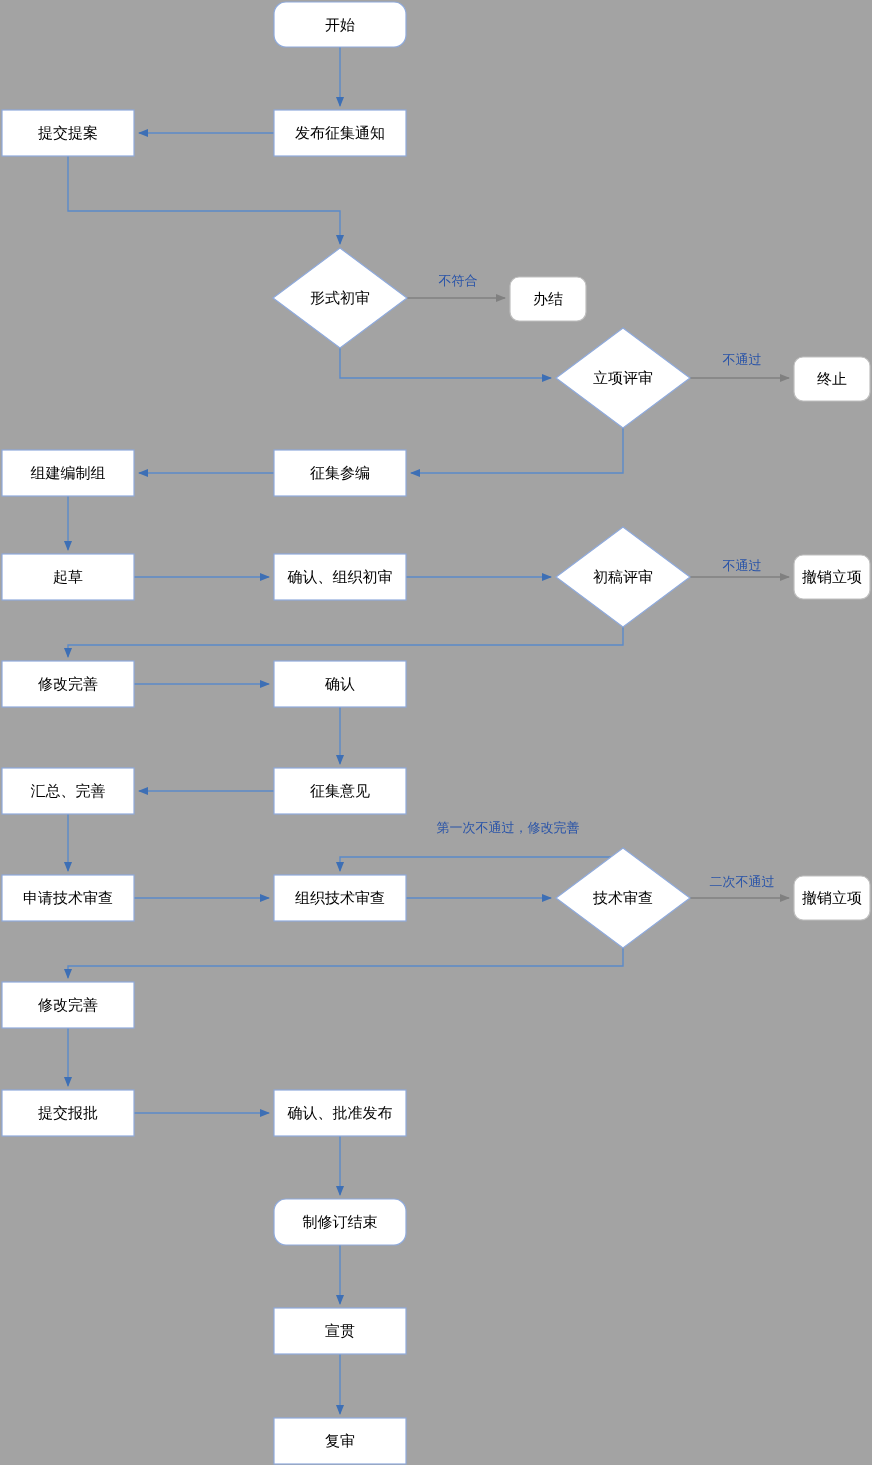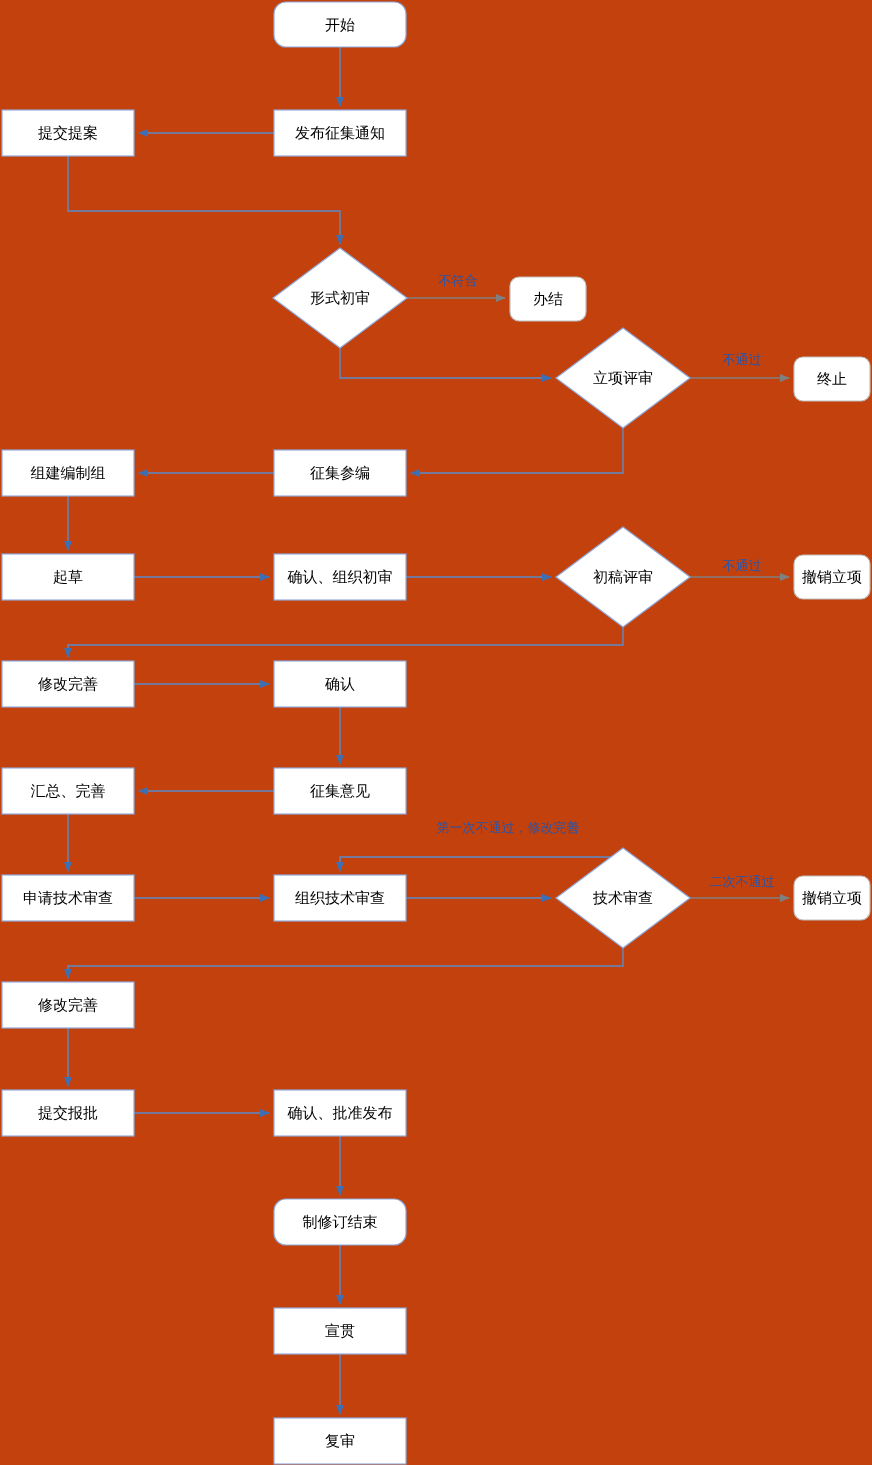--- a/index.html
+++ b/index.html
@@ -1,17 +1,17 @@
 <!DOCTYPE html>
 <html><head>
 <meta charset="utf-8">
 <style>
   html,body{margin:0;padding:0;background:#ffffff;}
   body{width:872px;height:1465px;font-family:"DejaVu Sans","Liberation Sans",sans-serif;}
-  #chart{position:relative;width:872px;height:1465px;overflow:hidden;background:#c2410c;}
+  #chart{position:relative;width:872px;height:1465px;overflow:hidden;background:#a3a3a3;}
   svg{display:block;}
   .node-label{
     font-family:"DejaVu Sans","Liberation Sans",sans-serif;
     font-size:15px;fill:#000000;text-anchor:middle;dominant-baseline:middle;
   }
   .edge-label{
     font-family:"DejaVu Sans","Liberation Sans",sans-serif;
     font-size:13px;fill:#2a54a8;text-anchor:middle;dominant-baseline:middle;
   }
   .box{fill:#ffffff;stroke:#8faadc;stroke-width:1.2;}

